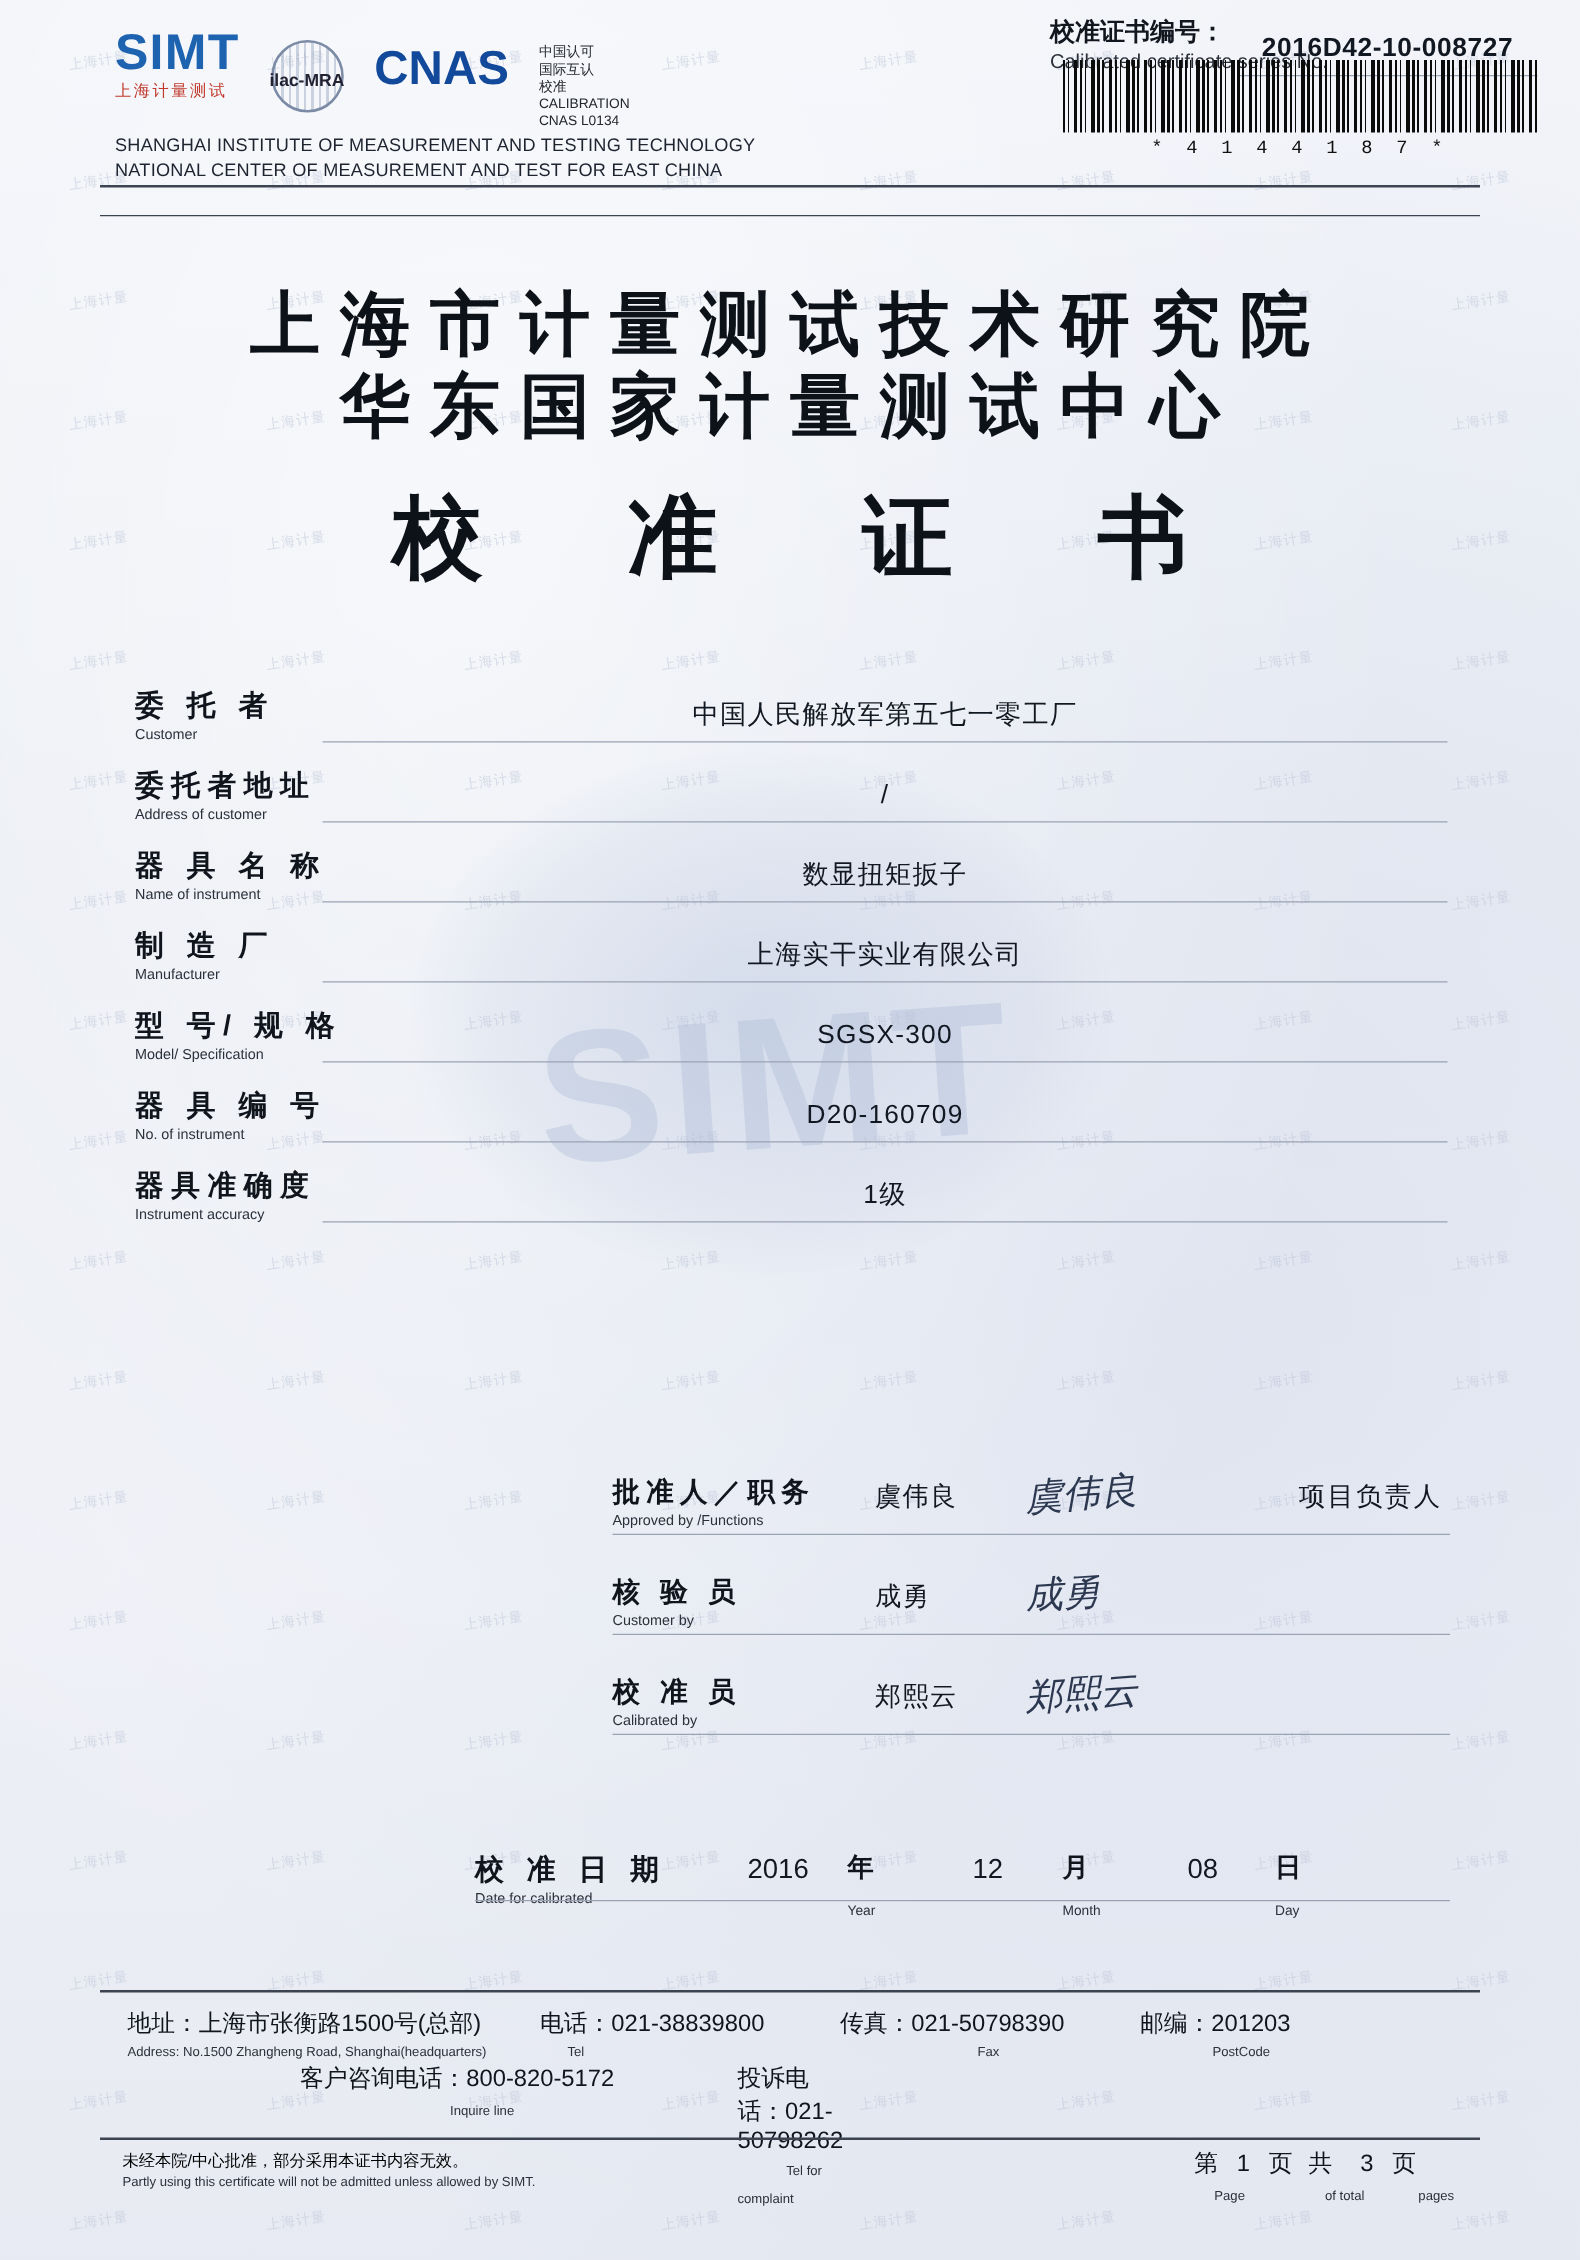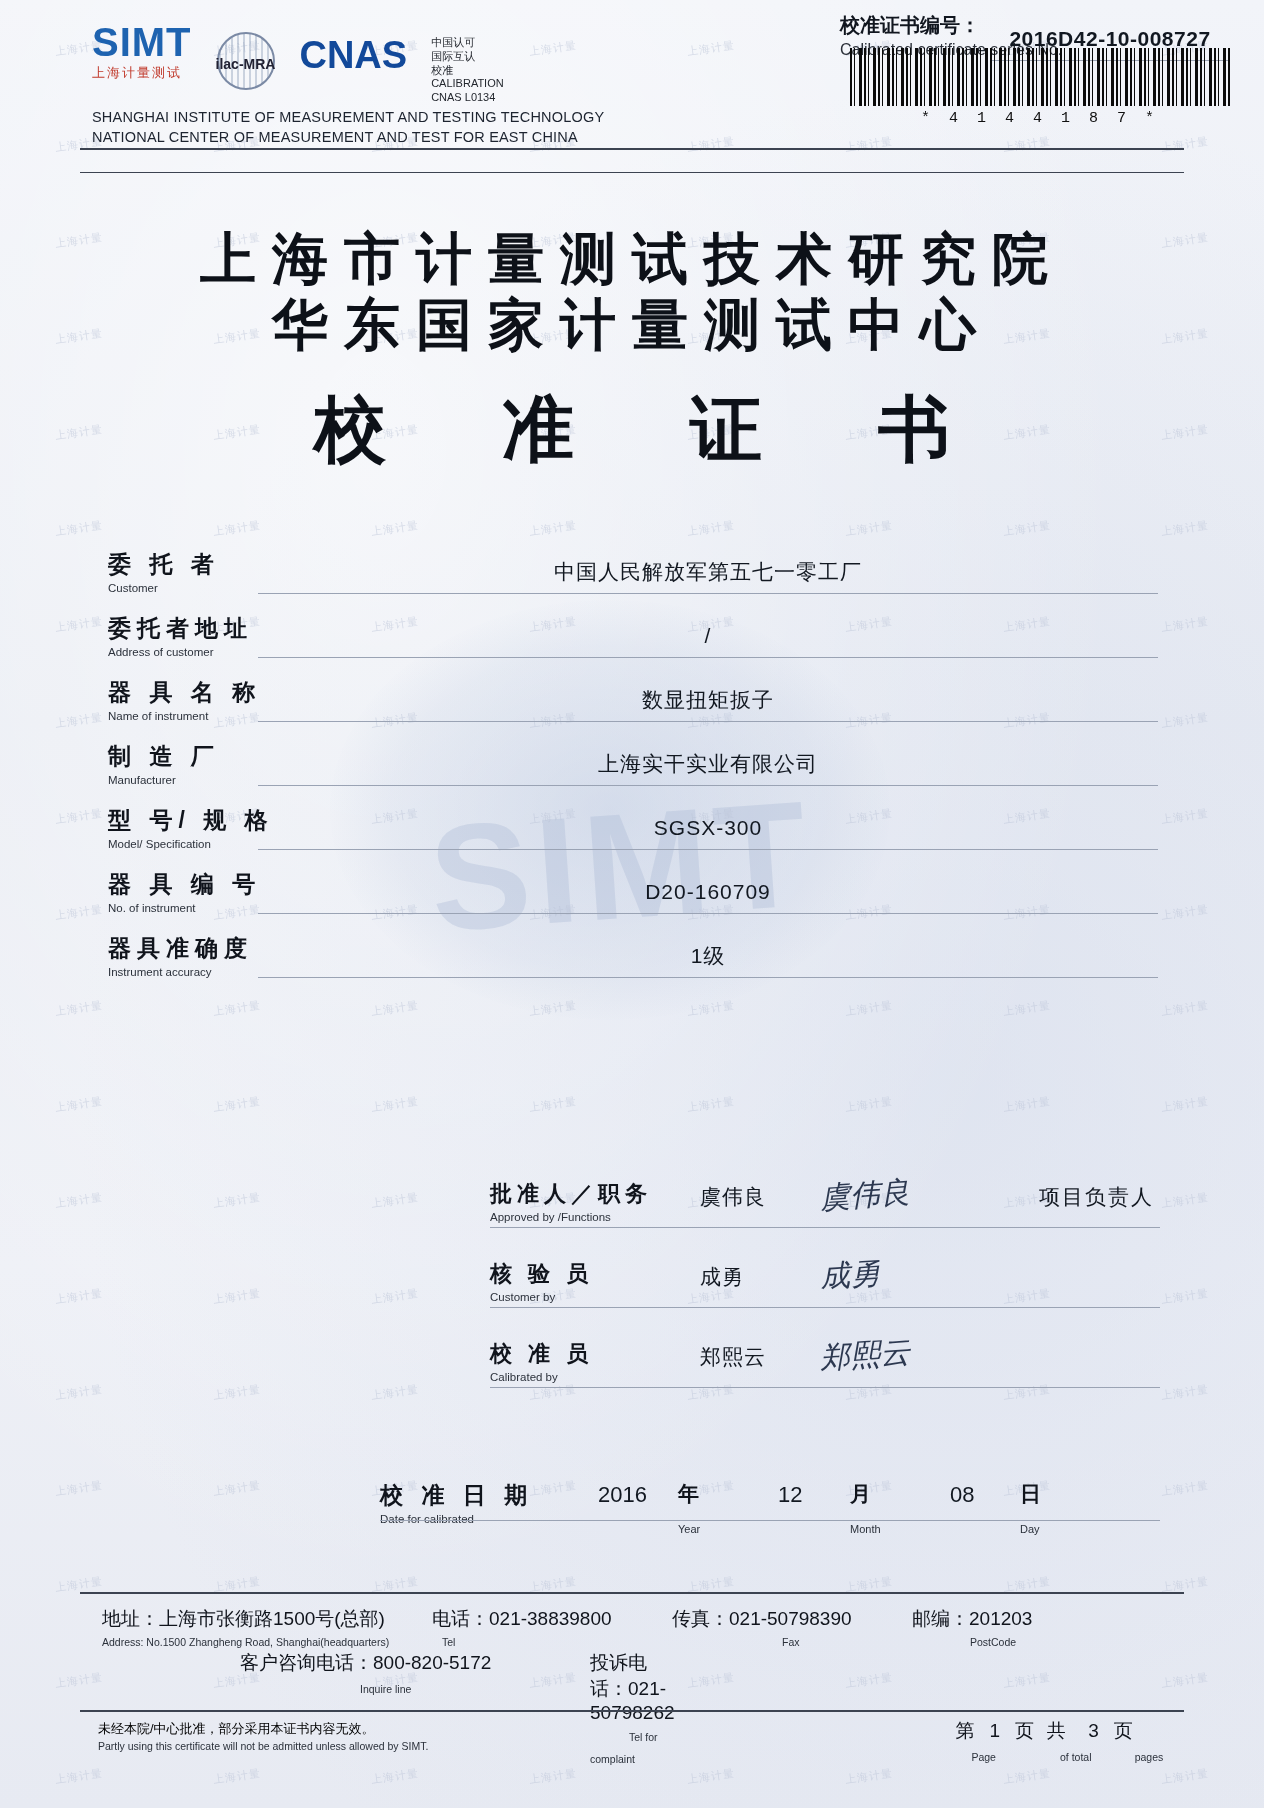--- a/index.html
+++ b/index.html
@@ -479,21 +479,21 @@
     <div class="fline" style="top:0px;"></div>
 
     <div class="faddr">
       <div class="r1">
         <span style="position:absolute;left:0;top:0;">
           <span class="cn">地址：上海市张衡路1500号(总部)</span><br>
           <span class="en">Address: No.1500  Zhangheng Road, Shanghai(headquarters)</span>
         </span>
         <span style="position:absolute;left:330px;top:0;">
           <span class="cn">电话：021-38839800</span><br>
-          <span class="en" style="margin-left:10px;">Tel</span>
+          <span class="en" style="margin-left:22px;">Tel</span>
         </span>
         <span style="position:absolute;left:570px;top:0;">
           <span class="cn">传真：021-50798390</span><br>
           <span class="en" style="margin-left:110px;">Fax</span>
         </span>
         <span style="position:absolute;left:810px;top:0;">
           <span class="cn">邮编：201203</span><br>
           <span class="en" style="margin-left:58px;">PostCode</span>
         </span>
       </div>

